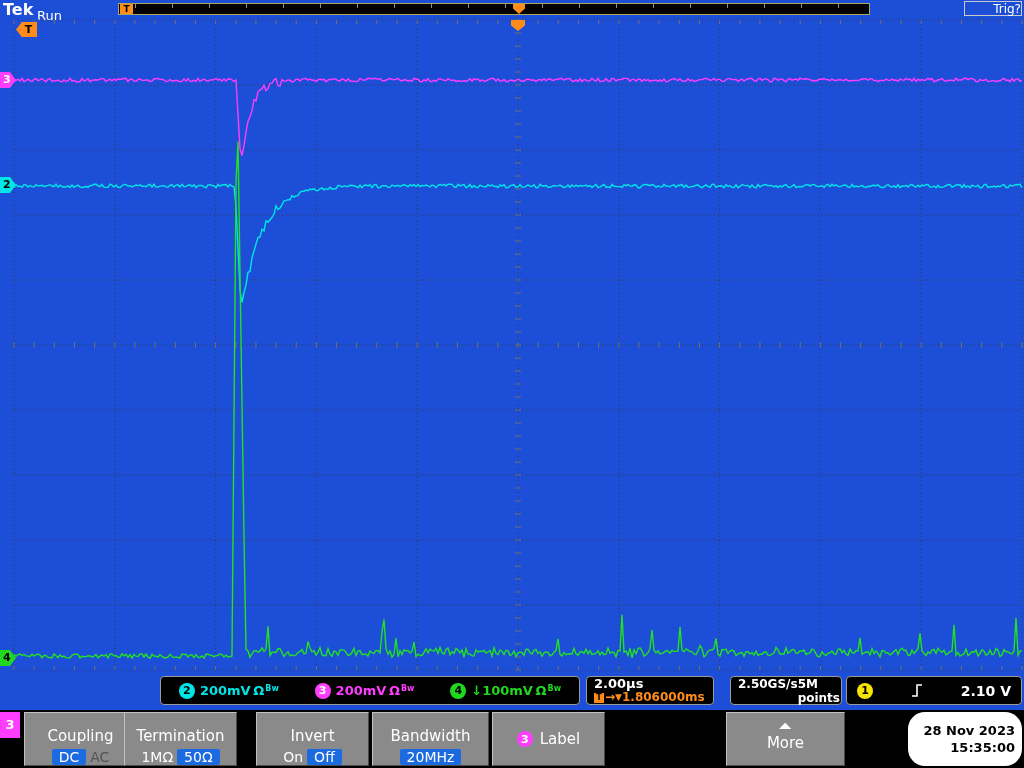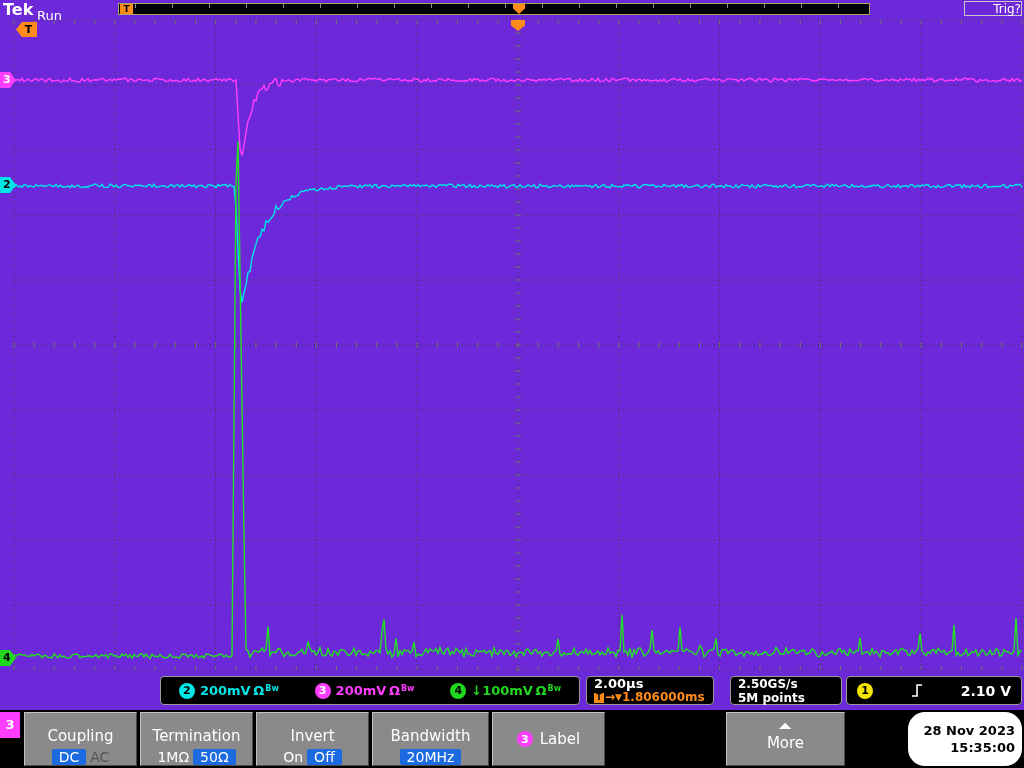--- a/index.html
+++ b/index.html
@@ -1,17 +1,17 @@
 <!DOCTYPE html>
 <html><head>
 <meta charset="utf-8">
 <style>
   html,body{margin:0;padding:0;background:#000;}
   body{width:1024px;height:768px;overflow:hidden;font-family:"DejaVu Sans",sans-serif;}
-  .scope{position:relative;width:1024px;height:768px;background:#6d28d9;}
+  .scope{position:relative;width:1024px;height:768px;background:#1d4ed8;}
 
   
   .brand{position:absolute;left:3px;top:0;color:#fff;font-size:16px;font-weight:bold;}
   .runtxt{position:absolute;left:37px;top:8px;color:#fff;font-size:13px;}
   .acqbar{position:absolute;left:118px;top:3px;width:752px;height:12px;border:1px solid #a8a860;background:#000;box-sizing:border-box;}
   .acqticks{position:absolute;left:16px;right:2px;top:0;height:4px;
     background:repeating-linear-gradient(90deg,#909090 0 1px,transparent 1px 37px);}
   .acqT{position:absolute;left:1px;top:0;width:13px;height:10px;background:#ff8c1a;color:#000;
     font-size:9px;font-weight:bold;text-align:center;line-height:10px;}
   .acqtrig{position:absolute;left:394px;top:0;width:12px;height:10px;background:#ff8c1a;
@@ -46,39 +46,39 @@
   .b3{background:#ff3dff;color:#fff;}
   .b4{background:#1fd81f;color:#000;}
   .c2{color:#00e6e6;}.c3{color:#ff3dff;}.c4{color:#1fd81f;}
   .bw{font-size:8px;display:inline-block;transform:translateY(-4px);margin-left:1px;}
   #hbox{left:586px;width:128px;flex-direction:column;align-items:flex-start;justify-content:center;padding-left:7px;}
   .tbase{color:#fff;font-size:13px;font-weight:bold;line-height:14px;}
   .delay{color:#ff8c1a;font-size:12px;font-weight:bold;display:flex;align-items:center;line-height:13px;}
   .dT{background:#ff8c1a;color:#000;font-size:8px;width:10px;height:10px;line-height:10px;
     text-align:center;font-weight:bold;margin-right:1px;}
   .dmark{font-size:9px;}
-  #abox{left:730px;width:112px;flex-direction:column;align-items:flex-start;justify-content:center;
+  #abox{left:730px;width:112px;flex-direction:row;align-items:flex-start;justify-content:center;
     padding-left:7px;color:#fff;font-size:12px;font-weight:bold;line-height:14px;}
   #tbox{left:846px;width:176px;justify-content:space-between;padding:0 10px;}
   .tlevel{color:#fff;font-size:14px;font-weight:bold;}
 
   
   .menu{position:absolute;left:0;top:710px;width:1024px;height:58px;background:#000;}
   .chind{position:absolute;left:0;top:2px;width:20px;height:26px;background:#ff3dff;color:#fff;
     font-size:13px;font-weight:bold;text-align:center;line-height:26px;}
   .mbtn{position:absolute;top:2px;height:54px;background:#8a8a8a;box-sizing:border-box;text-align:center;color:#fff;
     border-top:1px solid #c2c2c2;border-left:1px solid #c2c2c2;border-right:1px solid #4a4a4a;border-bottom:1px solid #4a4a4a;}
   .mtitle{font-size:15px;margin-top:14px;}
   .opts{display:flex;justify-content:center;align-items:center;gap:4px;margin-top:4px;font-size:14px;}
   .opt{display:inline-block;}
   .opt.sel{background:#1b6ae0;color:#fff;padding:0 7px;border-radius:2px;}
   .opt.dis{color:#545454;}
   .opt.norm{color:#fff;}
   #btn-coupling{left:24px;width:113px;}
-  #btn-termination{left:140px;width:113px;}
+  #btn-termination{left:124px;width:113px;}
   #btn-invert{left:256px;width:113px;}
   #btn-bandwidth{left:372px;width:117px;}
   #btn-label{left:492px;width:113px;display:flex;align-items:center;justify-content:center;gap:7px;}
   #btn-more{left:726px;width:119px;}
   .uparr{display:inline-block;font-size:8px;transform:scaleX(2);margin-top:7px;line-height:8px;}
   .morettl{font-size:15px;margin-top:2px;}
   .datebox{position:absolute;left:908px;top:2px;width:114px;height:54px;background:#fff;color:#000;
     font-size:13px;font-weight:bold;display:flex;flex-direction:column;align-items:flex-end;justify-content:center;
     padding-right:7px;box-sizing:border-box;line-height:17px;border-radius:17px;}
 </style>

